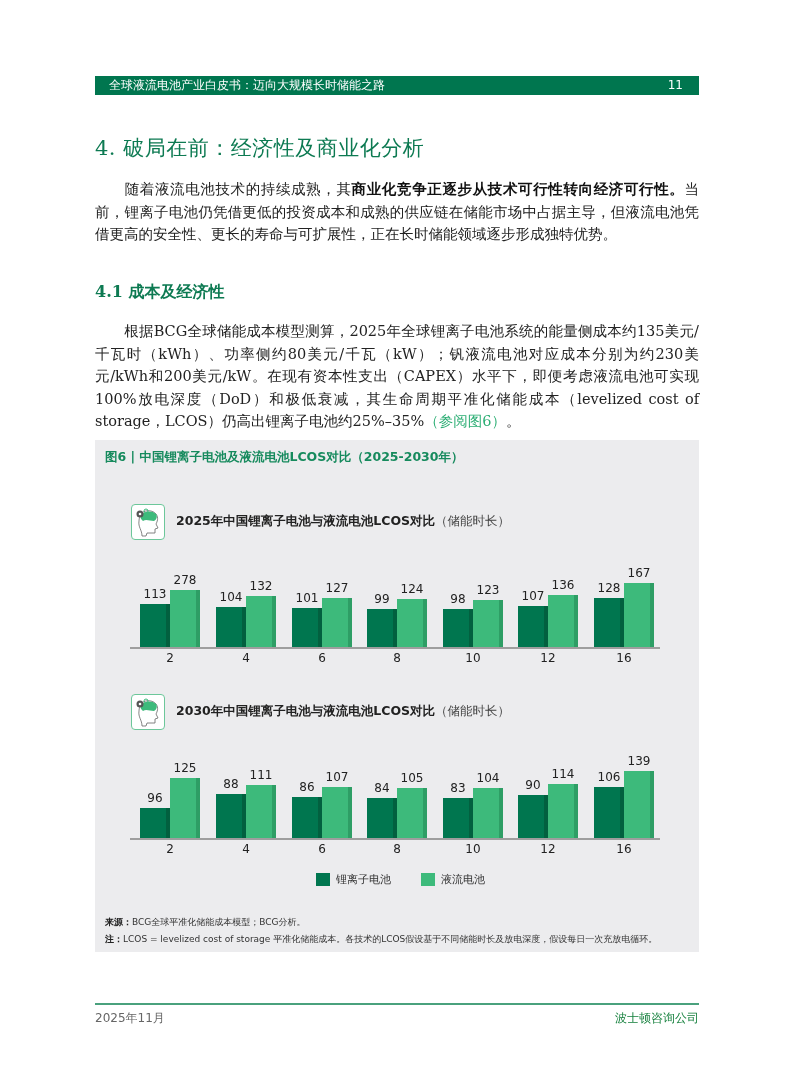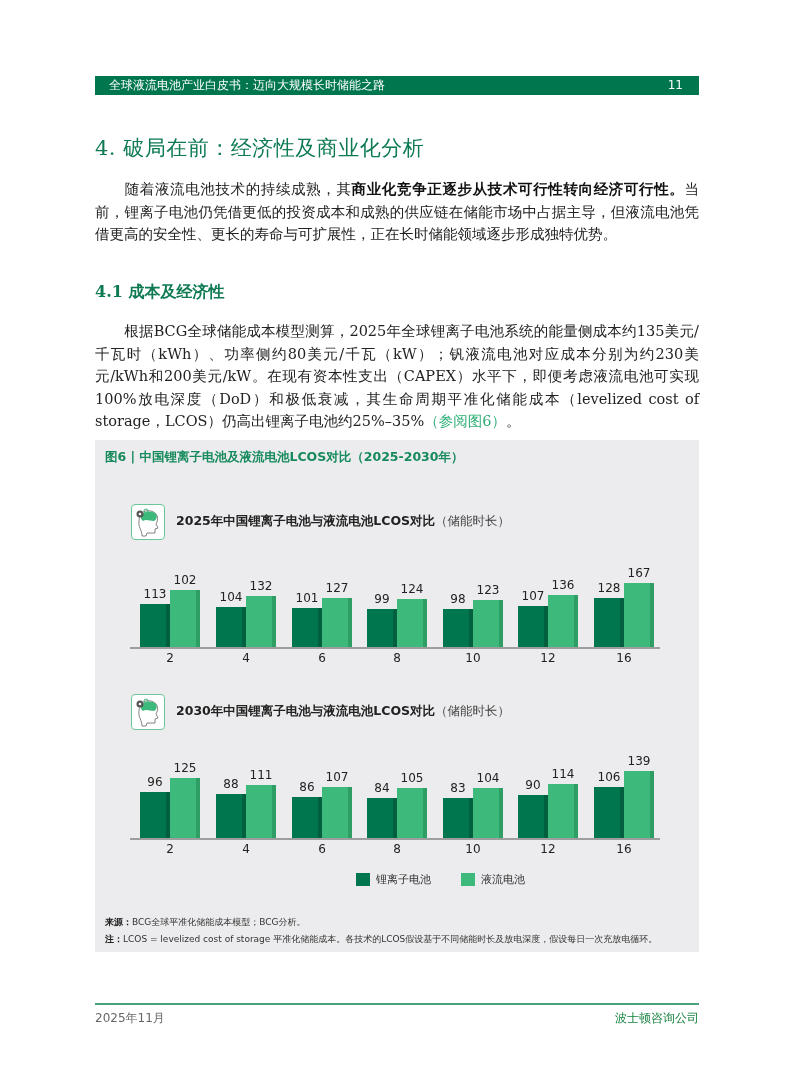--- a/index.html
+++ b/index.html
@@ -22,21 +22,21 @@
   .chart-head .ctitle{position:absolute;left:45px;top:9px;white-space:nowrap;font-size:12.5px;font-weight:bold;color:#222;}
   .chart-head .ctitle .sub{font-weight:normal;color:#444;}
   .plot{position:absolute;left:35px;width:530px;}
   .plot .axis{position:absolute;left:0;width:530px;height:1.5px;background:#9e9e9e;}
   .group{position:absolute;bottom:0;}
   .bar{position:absolute;bottom:0;width:30px;}
   .bar.li{background:#00764f;box-shadow:inset -4px 0 0 #02603f;}
   .bar.fl{background:#3dba7b;box-shadow:inset -4px 0 0 #2e9e65;}
   .bar .val{position:absolute;left:-6px;width:42px;text-align:center;top:-17px;font-size:12px;color:#222;}
   .xlabel{position:absolute;width:60px;text-align:center;font-size:12px;color:#222;}
-  .legend{position:absolute;top:432px;left:0;width:604px;height:16px;margin-left:40px;}
+  .legend{position:absolute;top:432px;left:0;width:604px;height:16px;}
   .legend .item{position:absolute;top:0;font-size:11px;color:#333;}
   .legend .sw{position:absolute;top:1px;width:14px;height:13px;}
   .legend .lbl{position:absolute;left:20px;top:0;white-space:nowrap;}
   .notes{position:absolute;left:10px;top:474px;font-size:9px;color:#333;line-height:17px;}
   .notes b{font-weight:bold;color:#222;}
   .footer-line{position:absolute;left:95px;top:1003px;width:604px;height:1.5px;background:#4aa17d;}
   .footer-left{position:absolute;left:95px;top:1010px;font-size:12px;color:#666;}
   .footer-right{position:absolute;right:95px;top:1010px;font-size:12px;color:#15803d;}
 </style>
 </head>
@@ -70,21 +70,21 @@
     </div>
     <div class="ctitle"><span>2025年中国锂离子电池与液流电池LCOS对比</span><span class="sub">（储能时长）</span></div>
   </div>
 
   <div class="plot" style="top:127px;height:80px;">
     <div class="group" style="left:10px;">
         <div class="bar li" style="left:0;height:43px;">
           <span class="val">113</span>
         </div>
         <div class="bar fl" style="left:30px;height:57px;">
-          <span class="val">102</span>
+          <span class="val">278</span>
         </div>
       </div>
     <div class="group" style="left:86px;">
         <div class="bar li" style="left:0;height:40px;">
           <span class="val">104</span>
         </div>
         <div class="bar fl" style="left:30px;height:51px;">
           <span class="val">132</span>
         </div>
       </div>
@@ -148,21 +148,21 @@
         <circle cx="8" cy="9" r="3.5" fill="#555"></circle>
         <circle cx="8" cy="9" r="1.3" fill="#fff"></circle>
         <circle cx="14" cy="6" r="2" fill="none" stroke="#3dba7b" stroke-width="1"></circle>
       </svg>
     </div>
     <div class="ctitle"><span>2030年中国锂离子电池与液流电池LCOS对比</span><span class="sub">（储能时长）</span></div>
   </div>
 
   <div class="plot" style="top:318px;height:80px;">
     <div class="group" style="left:10px;">
-        <div class="bar li" style="left:0;height:46px;">
+        <div class="bar li" style="left:0;height:30px;">
           <span class="val">96</span>
         </div>
         <div class="bar fl" style="left:30px;height:60px;">
           <span class="val">125</span>
         </div>
       </div>
     <div class="group" style="left:86px;">
         <div class="bar li" style="left:0;height:44px;">
           <span class="val">88</span>
         </div>

